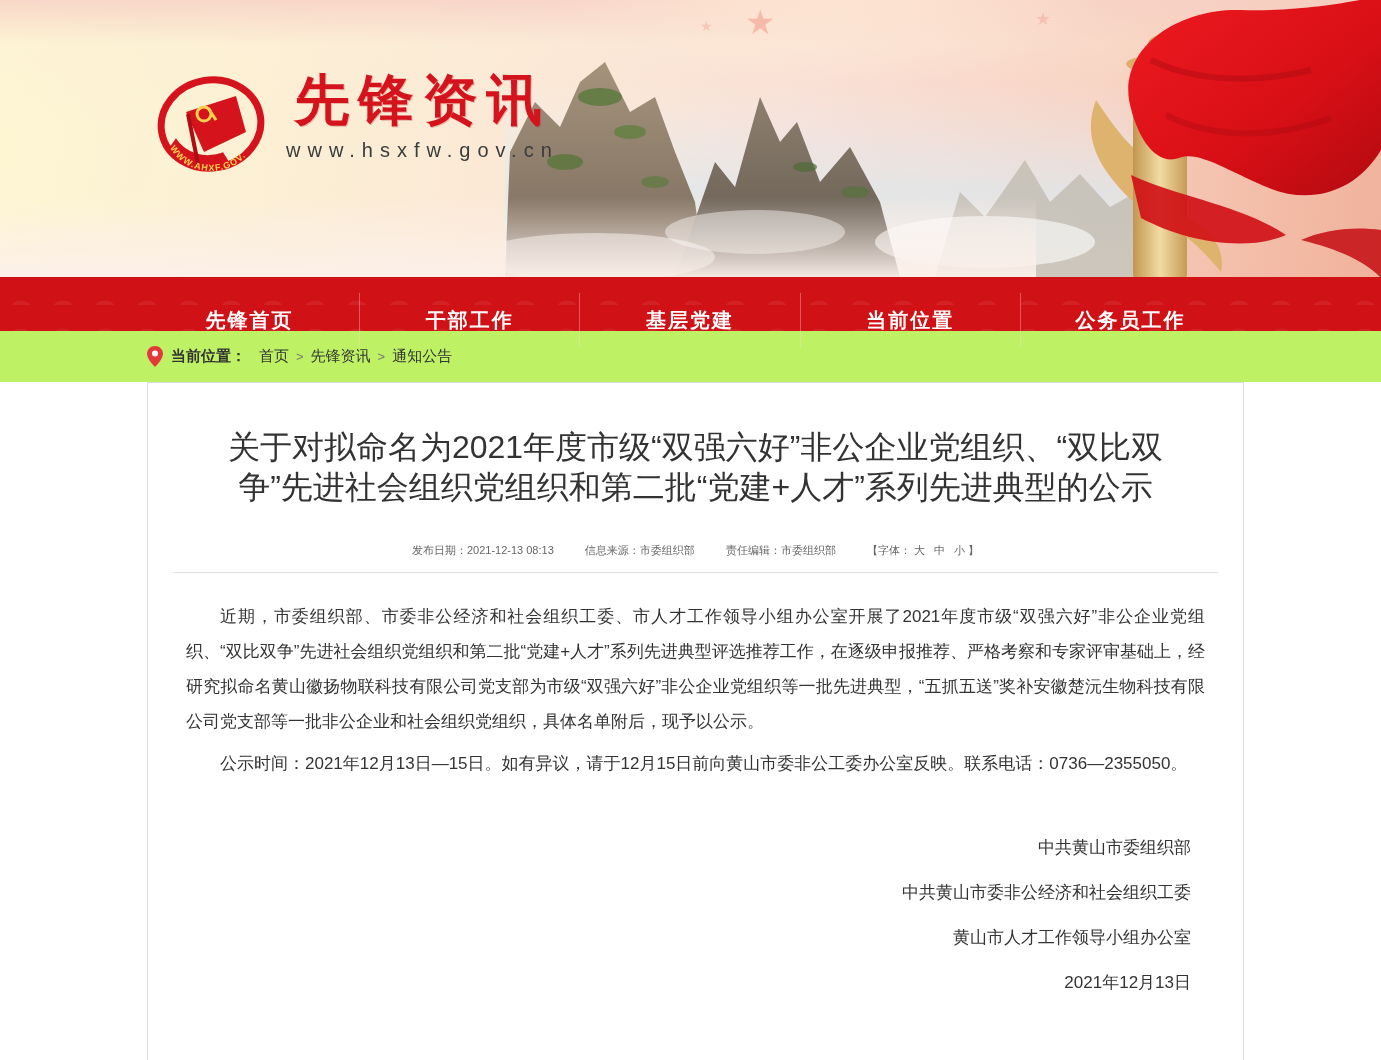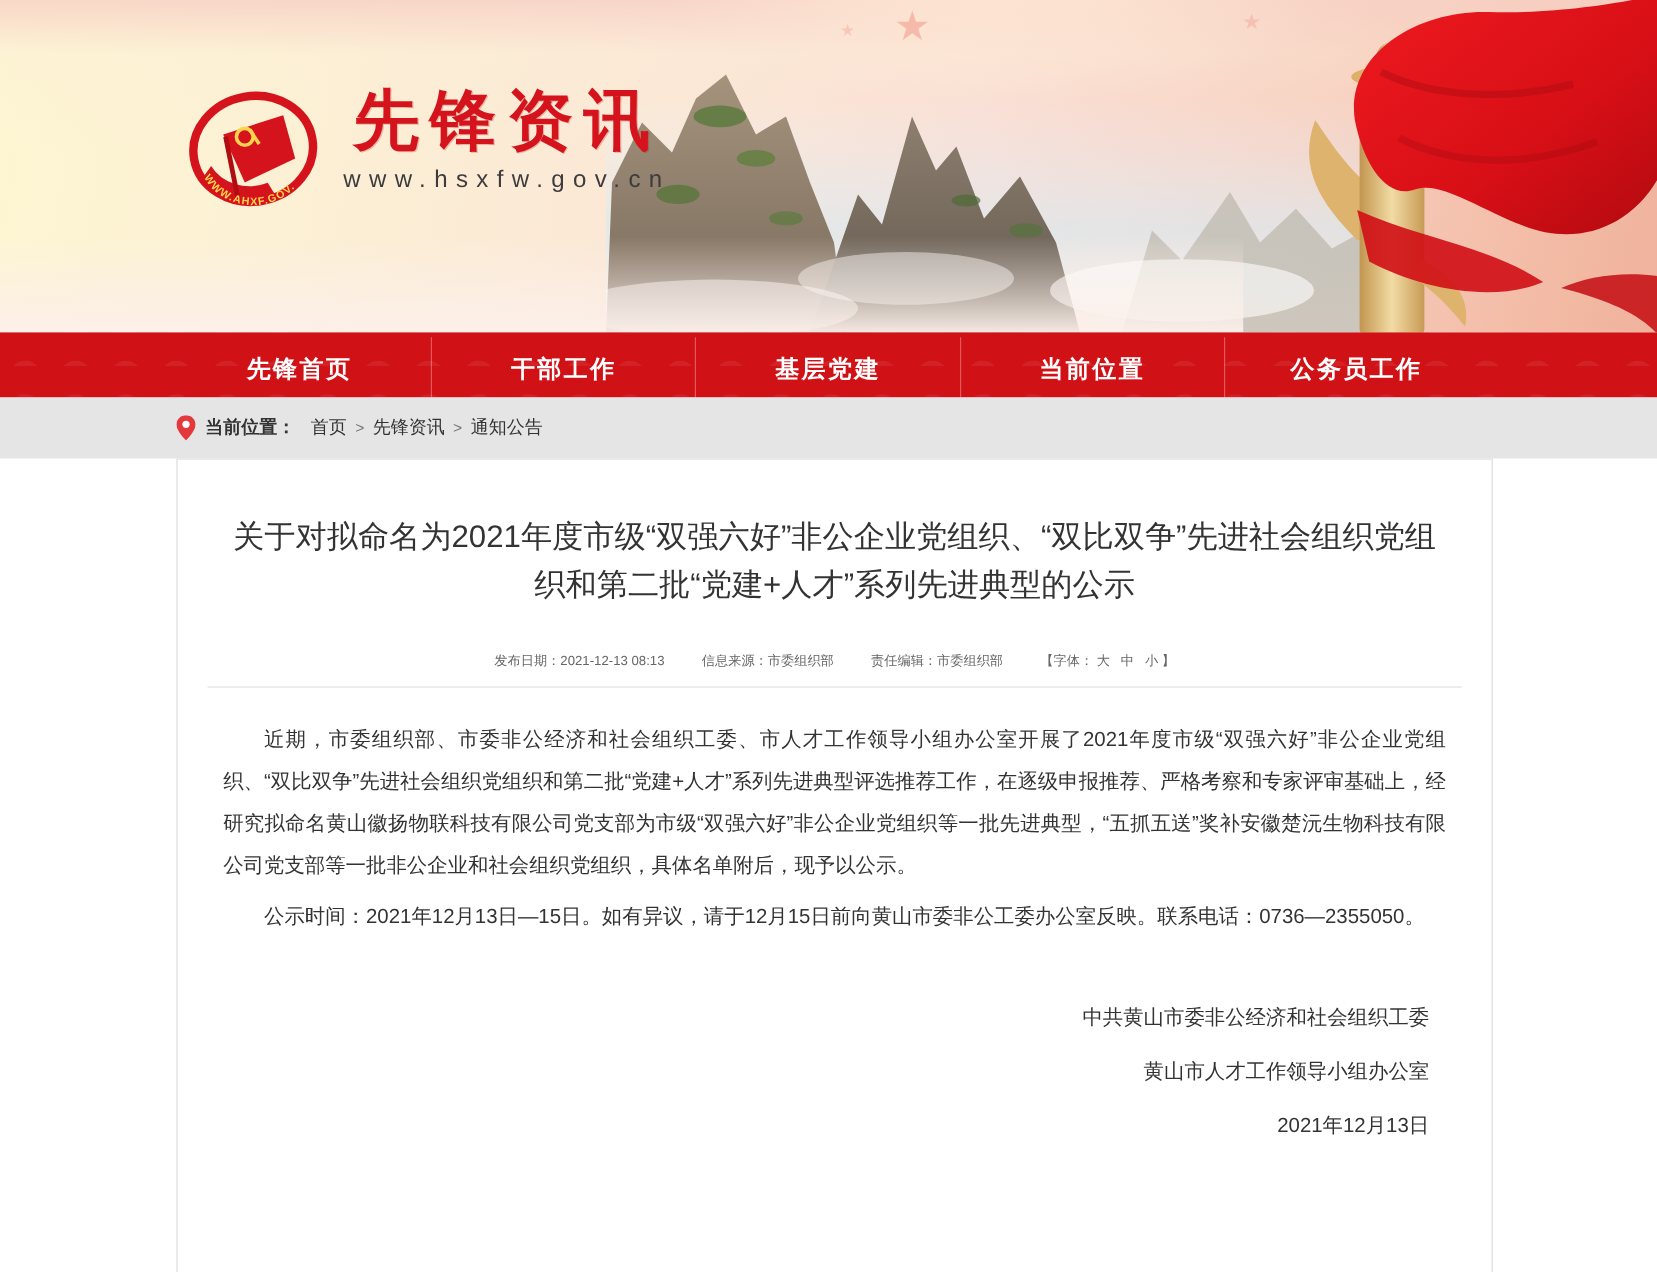--- a/index.html
+++ b/index.html
@@ -42,48 +42,48 @@
   }
   .site-url { margin-top: 8px; font-size: 20px; color: #3c3c3c; letter-spacing: 7px; }
 
   
   .nav {
     position: relative; width: 1381px; height: 54px;
     background-color: #d01116;
     background-image: radial-gradient(circle at 50% 130%, rgba(255,255,255,0.07) 0 30%, rgba(255,255,255,0) 31%);
     background-size: 42px 28px;
   }
-  .nav-inner { position: absolute; left: 140px; top: 4px; width: 1100px; height: 54px; display: flex; }
+  .nav-inner { position: absolute; left: 140px; top: 16px; width: 1100px; height: 54px; display: flex; }
   .nav-item {
     flex: 1; text-align: center; line-height: 54px;
     color: #ffffff; font-size: 20px; font-weight: bold;
     letter-spacing: 2px; text-decoration: none; cursor: pointer;
   }
   .nav-item + .nav-item { border-left: 1px solid rgba(255,220,220,0.35); }
 
   
   .breadcrumb {
     height: 51px; display: flex; align-items: center;
     padding-left: 147px; font-size: 15px; color: #333;
-    background: #e5e5e5;
+    background: #bef264;
   }
   .bc-pin { margin-right: 8px; }
   .bc-label { font-weight: bold; margin-right: 6px; }
   .bc-link { color: #333; text-decoration: none; margin: 0 7px; cursor: pointer; }
   .bc-sep { color: #777; font-size: 13px; }
 
   
   .content-box {
     margin-left: 147px; width: 1097px; min-height: 700px;
     background: #fff; border: 1px solid #dcdcdc;
     padding: 44px 38px 60px;
   }
   .article-title {
     max-width: 1005px; margin: 0 auto;
-    font-size: 26px; font-weight: 500; color: #333;
+    font-size: 32px; font-weight: 500; color: #333;
     line-height: 40px; text-align: center;
   }
   .meta { margin-top: 36px; text-align: center; font-size: 11px; color: #666; }
   .meta-item { margin: 0 14px; white-space: nowrap; }
   .font-ctl a { color: #666; text-decoration: none; margin: 0 3px; cursor: pointer; }
   .meta-divider { border: none; border-top: 1px solid #e0e0e0; margin: 14px -13px 0; }
 
   .article-body p {
     margin-top: 26px; margin-bottom: 0;
     font-size: 17px; color: #333; line-height: 35px;
@@ -221,17 +221,18 @@
   </div>
 
   <hr class="meta-divider">
 
   <div class="article-body">
     <p>近期，市委组织部、市委非公经济和社会组织工委、市人才工作领导小组办公室开展了2021年度市级“双强六好”非公企业党组织、“双比双争”先进社会组织党组织和第二批“党建+人才”系列先进典型评选推荐工作，在逐级申报推荐、严格考察和专家评审基础上，经研究拟命名黄山徽扬物联科技有限公司党支部为市级“双强六好”非公企业党组织等一批先进典型，“五抓五送”奖补安徽楚沅生物科技有限公司党支部等一批非公企业和社会组织党组织，具体名单附后，现予以公示。</p>
     <p>公示时间：2021年12月13日—15日。如有异议，请于12月15日前向黄山市委非公工委办公室反映。联系电话：0736—2355050。</p>
   </div>
 
   <div class="signatures">
+    <div>中共黄山市委组织部</div>
     <div>中共黄山市委非公经济和社会组织工委</div>
     <div>黄山市人才工作领导小组办公室</div>
     <div>2021年12月13日</div>
   </div>
 </main>
 
 </body></html>

